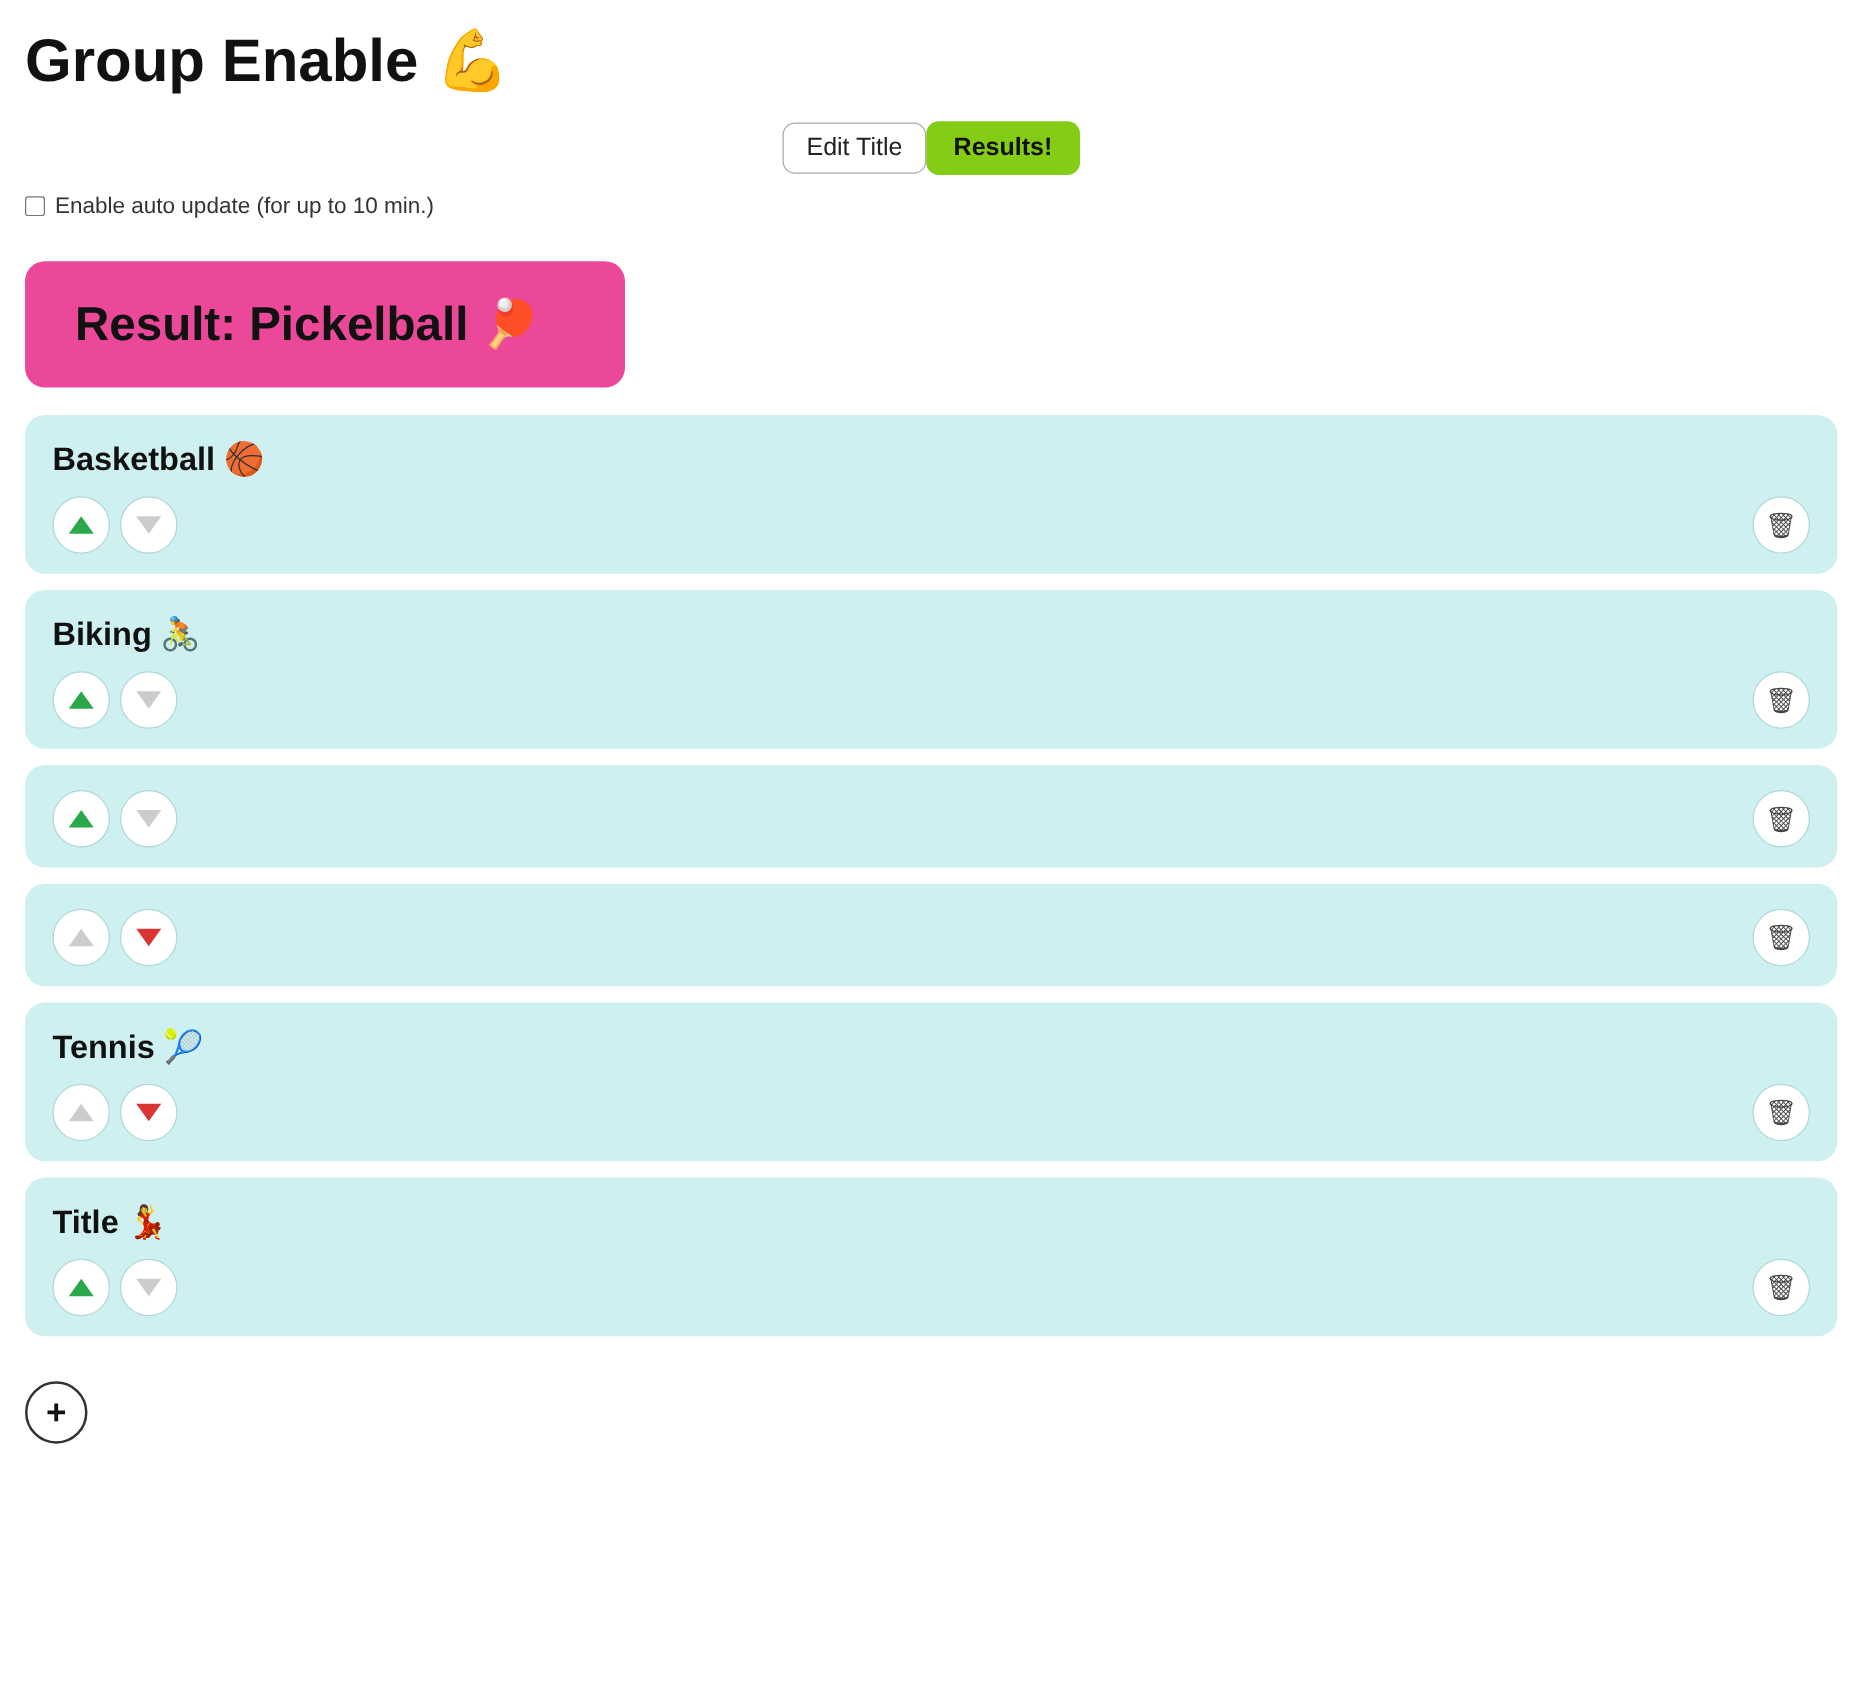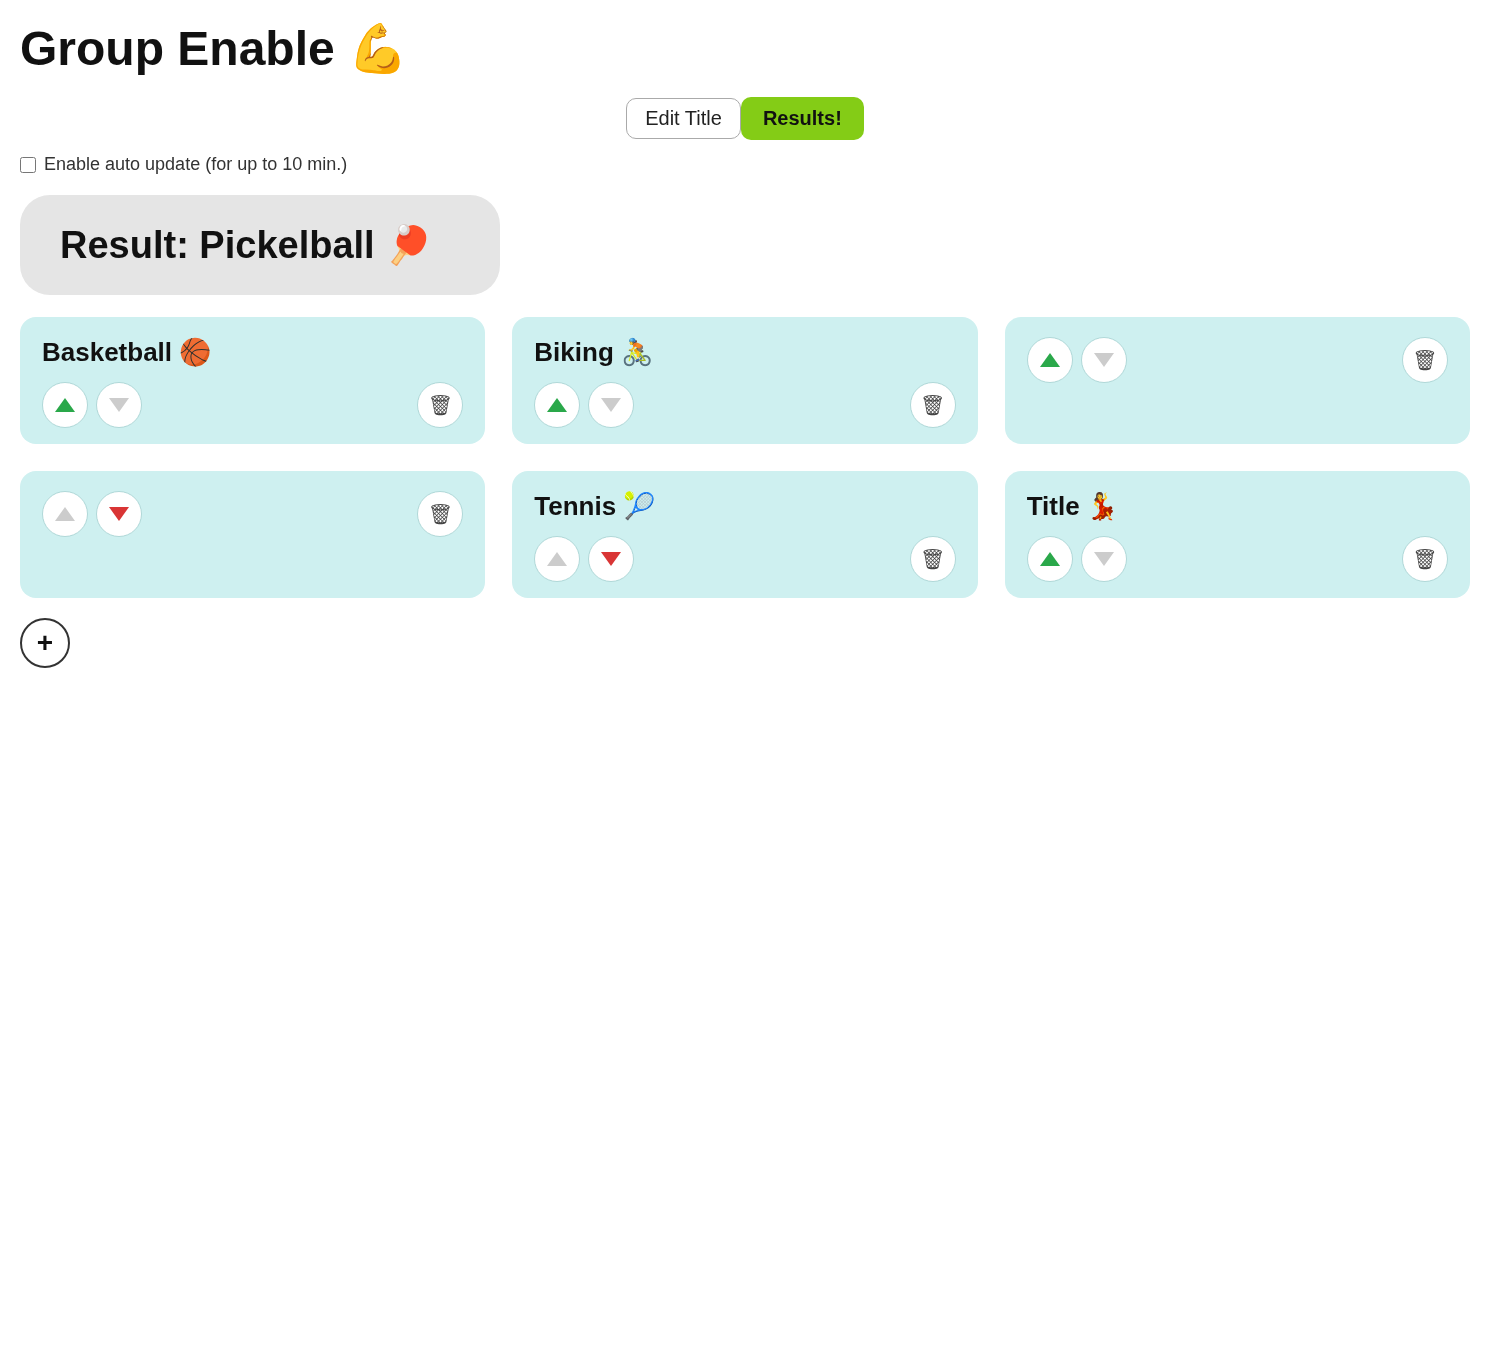--- a/index.html
+++ b/index.html
@@ -44,45 +44,45 @@
       cursor: pointer;
       color: #111;
     }
 
     .auto-update-row {
       display: flex;
       align-items: center;
       gap: 8px;
       font-size: 18px;
       color: #333;
-      margin-bottom: 20px;
+      margin-bottom: 34px;
     }
 
     .auto-update-row input[type="checkbox"] {
       width: 16px;
       height: 16px;
     }
 
     .result-banner {
-      background: #e5e5e5;
-      border-radius: 30px;
+      background: #ec4899;
+      border-radius: 16px;
       padding: 28px 40px;
       font-size: 38px;
       font-weight: 700;
       color: #111;
       margin-bottom: 22px;
       display: inline-block;
       min-width: 480px;
     }
 
     .items-grid {
       display: grid;
-      grid-template-columns: 1fr 1fr 1fr;
-      gap: 27px;
-      margin-bottom: 20px;
+      grid-template-columns: 1fr;
+      gap: 13px;
+      margin-bottom: 36px;
     }
 
     .item-card {
       background: #cef0f0;
       border-radius: 16px;
       padding: 20px 22px 16px 22px;
       display: flex;
       flex-direction: column;
       gap: 14px;
     }

